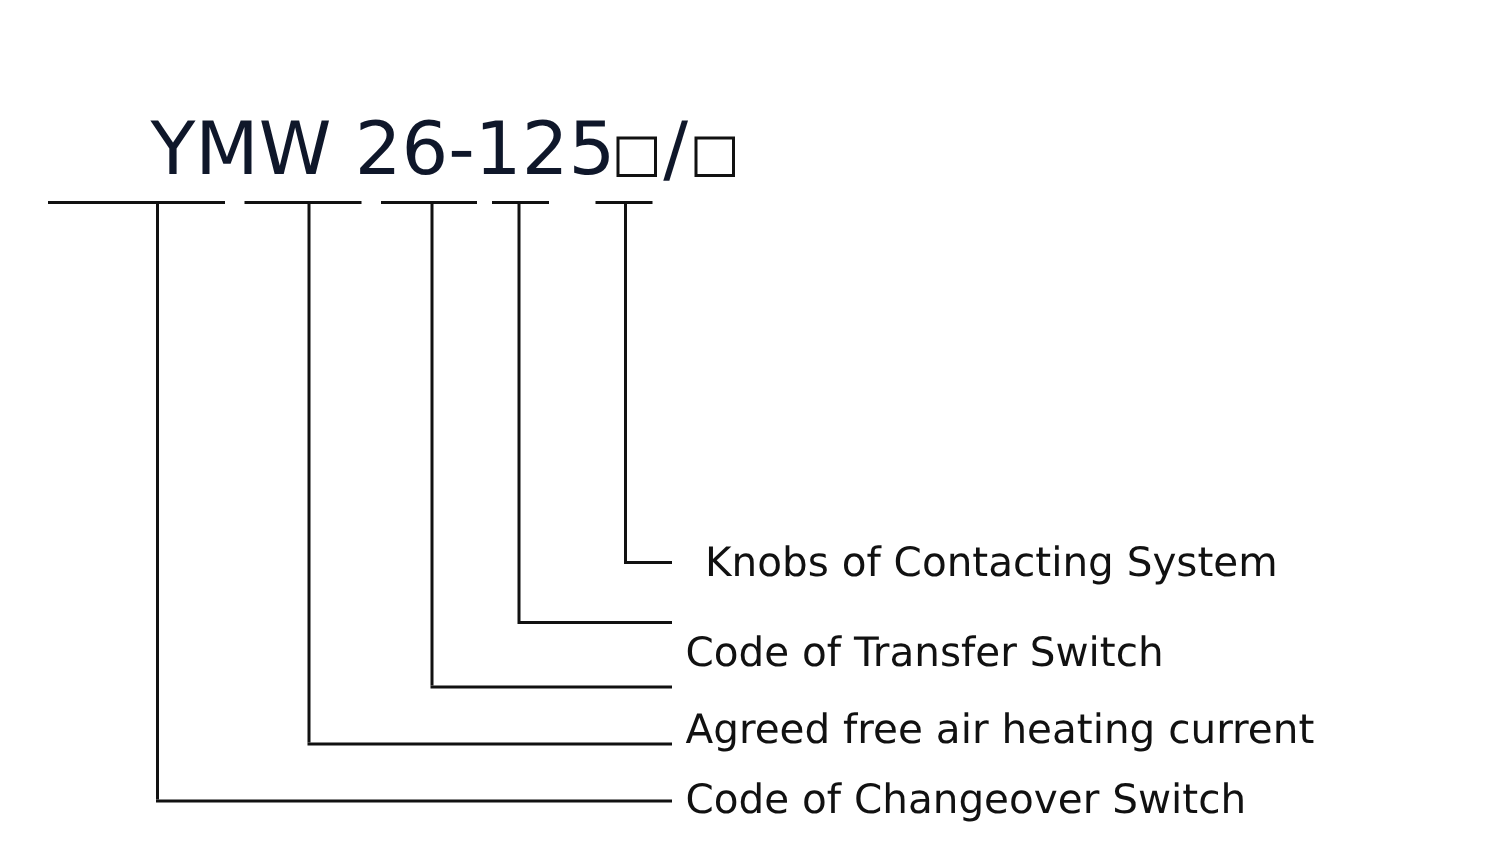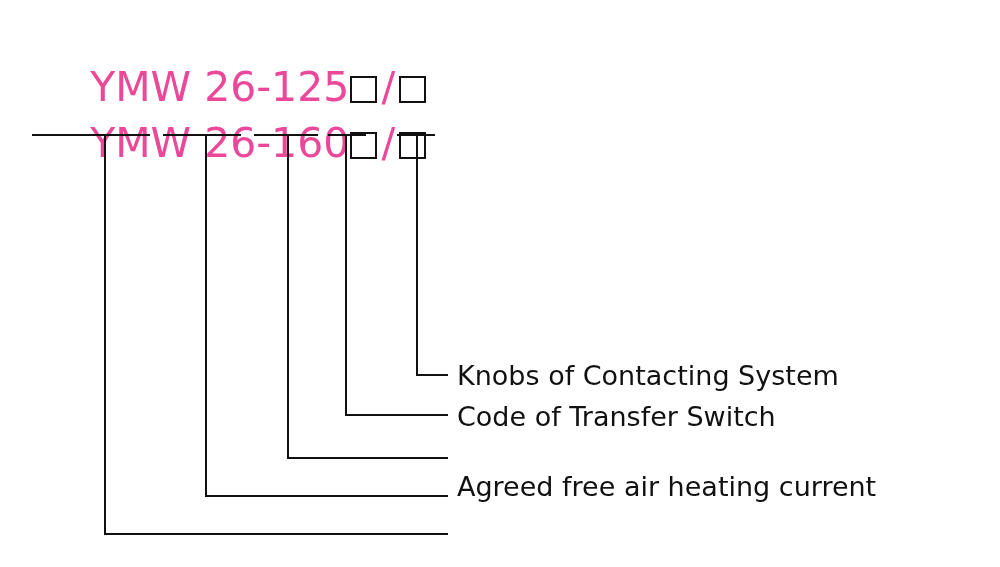--- a/index.html
+++ b/index.html
@@ -8,26 +8,26 @@
     background:#ffffff;
     font-family:"DejaVu Sans", sans-serif;
     color:#0a0a0a;
     overflow:hidden;
   }
   #root{position:relative;width:1000px;height:567px;}
 
   
   .code-line{
     position:absolute;
-    font-size:41px;
+    font-size:49px;
     font-weight:400;
     letter-spacing:0px;
     white-space:pre;
     line-height:1;
-    color:#ec4899;
+    color:#0f172a;
   }
   #line1{left:38px;top:26px;}
   #line2{left:38px;top:82px;}
 
   .box-glyph{
     display:inline-block;
     width:27px;height:27px;
     border:2.5px solid #111;
     vertical-align:-2px;
     margin:0 1px;
@@ -50,23 +50,20 @@
 </style>
 </head>
 <body>
 
 <div id="root">
 
   <div id="line1" class="code-line">
     <span>YMW </span><span>26-125</span><span class="box-glyph"></span><span class="slash">/</span><span class="box-glyph"></span>
   </div>
 
-  <div id="line2" class="code-line">
-    <span>YMW </span><span>26-160</span><span class="box-glyph"></span><span class="slash">/</span><span class="box-glyph"></span>
-  </div>
 
   <div class="hline" style="left:32px;  top:134px; width:118px;"></div>
   <div class="hline" style="left:163px; top:134px; width:78px;"></div>
   <div class="hline" style="left:254px; top:134px; width:64px;"></div>
   <div class="hline" style="left:328px; top:134px; width:38px;"></div>
   <div class="hline" style="left:397px; top:134px; width:38px;"></div>
 
   <div class="vline" style="left:104px; top:134px; height:399px;"></div>
 
   <div class="vline" style="left:205px; top:134px; height:361px;"></div>
@@ -76,17 +73,18 @@
   <div class="vline" style="left:345px; top:134px; height:280px;"></div>
 
   <div class="vline" style="left:416px; top:134px; height:240px;"></div>
 
   <div class="hline" style="left:416px; top:374px; width:32px;"></div>
   <div class="hline" style="left:345px; top:414px; width:103px;"></div>
   <div class="hline" style="left:287px; top:457px; width:161px;"></div>
   <div class="hline" style="left:205px; top:495px; width:243px;"></div>
   <div class="hline" style="left:104px; top:533px; width:344px;"></div>
 
-  <div class="label" style="left:457px; top:362px;text-align:center;">Knobs of Contacting System</div>
-  <div class="label" style="left:457px; top:403px;">Code of Transfer Switch</div>
+  <div class="label" style="left:470px; top:362px;text-align:center;">Knobs of Contacting System</div>
+  <div class="label" style="left:457px; top:422px;">Code of Transfer Switch</div>
   <div class="label" style="left:457px; top:445px;margin-top:28px;">Agreed free air heating current</div>
+  <div class="label" style="left:457px; top:520px;">Code of Changeover Switch</div>
 
 </div>
 
 </body></html>

